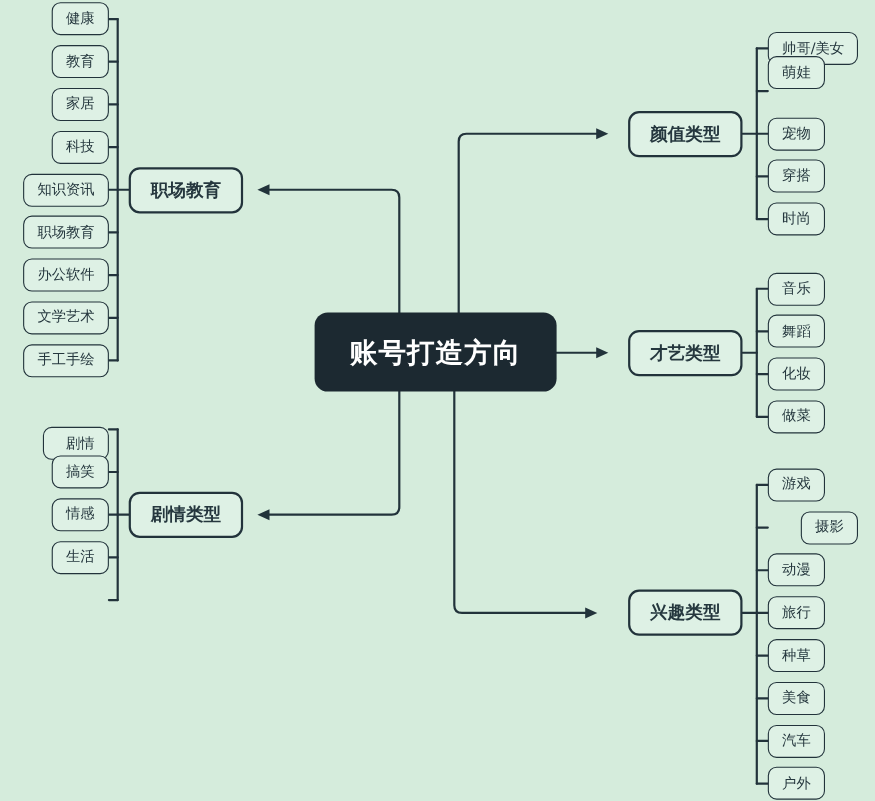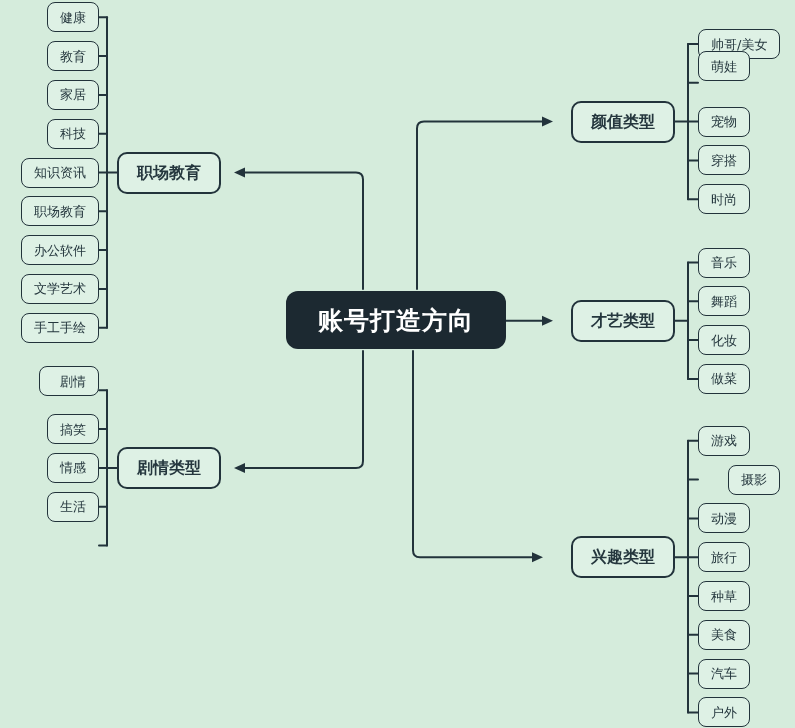--- a/index.html
+++ b/index.html
@@ -47,21 +47,21 @@
     border-radius: 10px;
   }
   .node.root {
     transform: translate(-50%, -50%);
     background: var(--root-fill, #1c2931);
     color: var(--root-text, #ffffff);
     border: none;
     font-weight: bold;
     font-size: 25px;
     letter-spacing: 1px;
-    height: 58px;
+    height: 72px;
     padding: 0 32px;
     border-radius: 12px;
   }
 </style>
 </head>
 <body>
 
 <div class="canvas" id="canvas" style="--bg: #d5ecdc; --node-fill: #def1e5; --node-border: #22333b; --node-text: #25373e; --root-fill: #1c2931; --root-text: #ffffff;">
   <svg class="connector-layer" id="connector-layer" width="795" height="728" viewBox="0 0 795 728" xmlns="http://www.w3.org/2000/svg">
       <path d="M 107,17.3 L 107,327.7" fill="none" stroke="#22333b" stroke-width="2" stroke-linecap="round" stroke-linejoin="round"></path>
@@ -121,21 +121,21 @@
     <div class="node child" style="top: 17.3px; right: 696px;">健康</div>
     <div class="node child" style="top: 56.1px; right: 696px;">教育</div>
     <div class="node child" style="top: 94.9px; right: 696px;">家居</div>
     <div class="node child" style="top: 133.7px; right: 696px;">科技</div>
     <div class="node child" style="top: 172.5px; right: 696px;">知识资讯</div>
     <div class="node child" style="top: 211.3px; right: 696px;">职场教育</div>
     <div class="node child" style="top: 250.1px; right: 696px;">办公软件</div>
     <div class="node child" style="top: 288.9px; right: 696px;">文学艺术</div>
     <div class="node child" style="top: 327.7px; right: 696px; text-align: center;">手工手绘</div>
     <div class="node parent" style="left: 169px; top: 467.9px;">剧情类型</div>
-    <div class="node child" style="top: 381px; right: 696px; padding-left: 20px;">剧情</div>
+    <div class="node child" style="top: 403px; right: 696px; padding-left: 20px;">剧情</div>
     <div class="node child" style="top: 429.1px; right: 696px;">搞笑</div>
     <div class="node child" style="top: 467.9px; right: 696px;">情感</div>
     <div class="node child" style="top: 506.7px; right: 696px;">生活</div>
     <div class="node parent" style="left: 623px; top: 121.6px;">颜值类型</div>
     <div class="node child" style="top: 44px; left: 698px;">帅哥/美女</div>
     <div class="node child" style="top: 66px; left: 698px;">萌娃</div>
     <div class="node child" style="top: 121.6px; left: 698px;">宠物</div>
     <div class="node child" style="top: 160.4px; left: 698px;">穿搭</div>
     <div class="node child" style="top: 199.2px; left: 698px;">时尚</div>
     <div class="node parent" style="left: 623px; top: 320.7px;">才艺类型</div>

